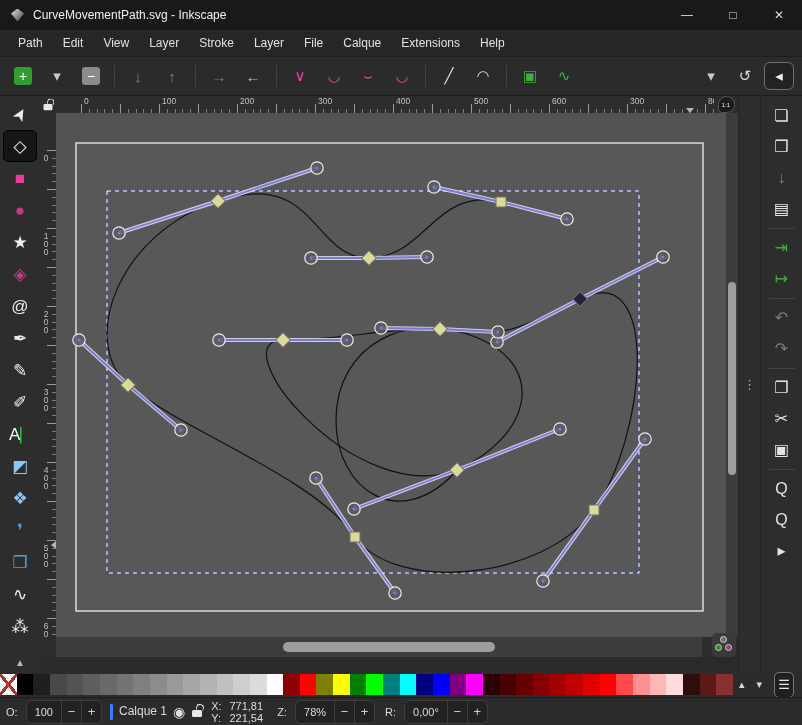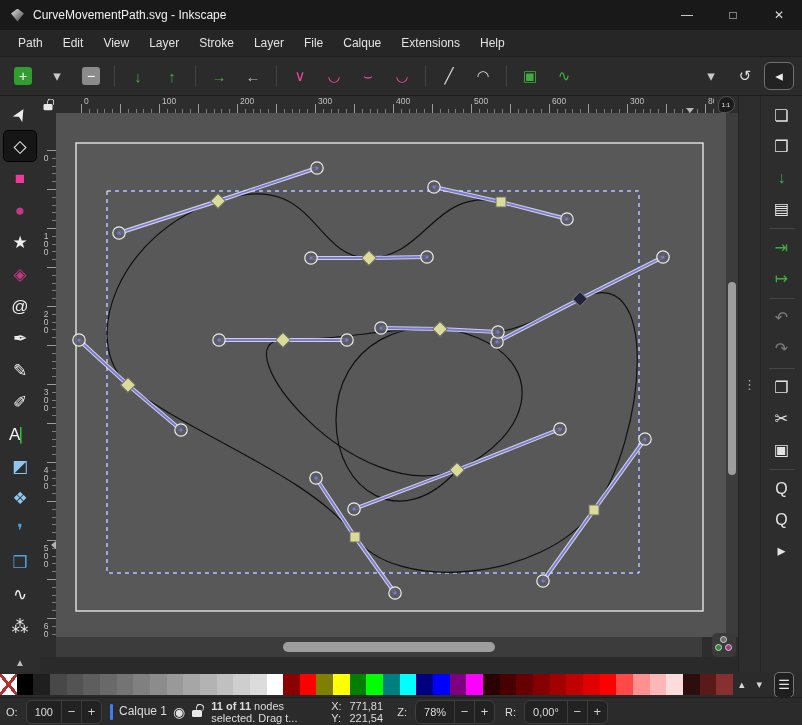--- a/index.html
+++ b/index.html
@@ -500,24 +500,20 @@
       <span class="sbtn" data-name="opacity-increase-button">+</span>
     </div>
 
     <div class="layer-block">
       <span class="layer-bar" data-name="layer-color-indicator"></span>
       <span style="font-size:12px" data-name="current-layer-name">Calque 1</span>
       <span class="eye" data-name="layer-visibility-icon">◉</span>
       <span class="lock-icon" data-name="layer-lock-icon"></span>
     </div>
 
-    <div class="msg-block" data-name="status-message">
-      <div><b>11 of 11</b><span> nodes</span></div>
-      <div>selected. Drag t...</div>
-    </div>
 
     <div class="xy-block" data-name="cursor-coordinates">
       <span>X:</span>
         <span class="num" data-name="x-coordinate">771,81</span>
       <span>Y:</span>
         <span class="num" data-name="y-coordinate">221,54</span>
     </div>
 
     <span class="sp-label" data-name="zoom-label">Z:</span>
     <div class="spin" data-name="zoom-spinner">

